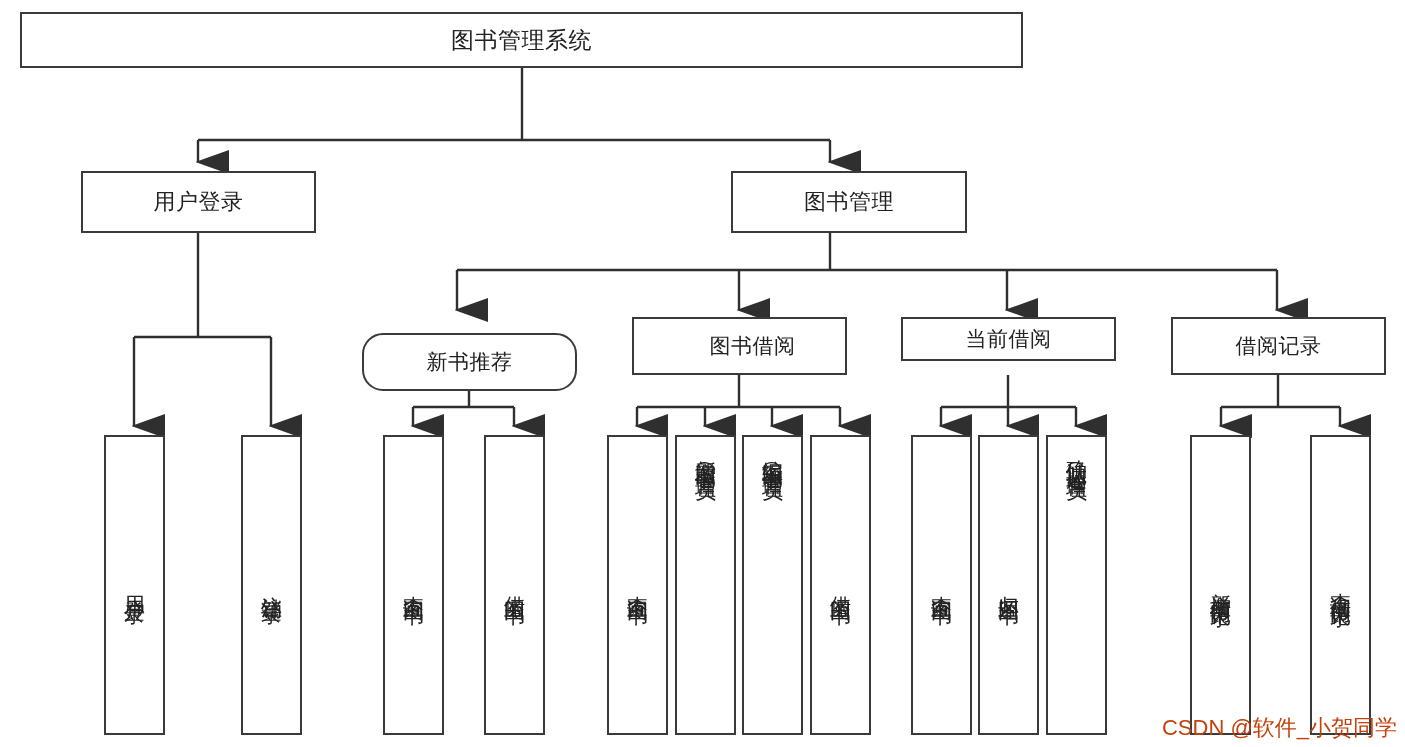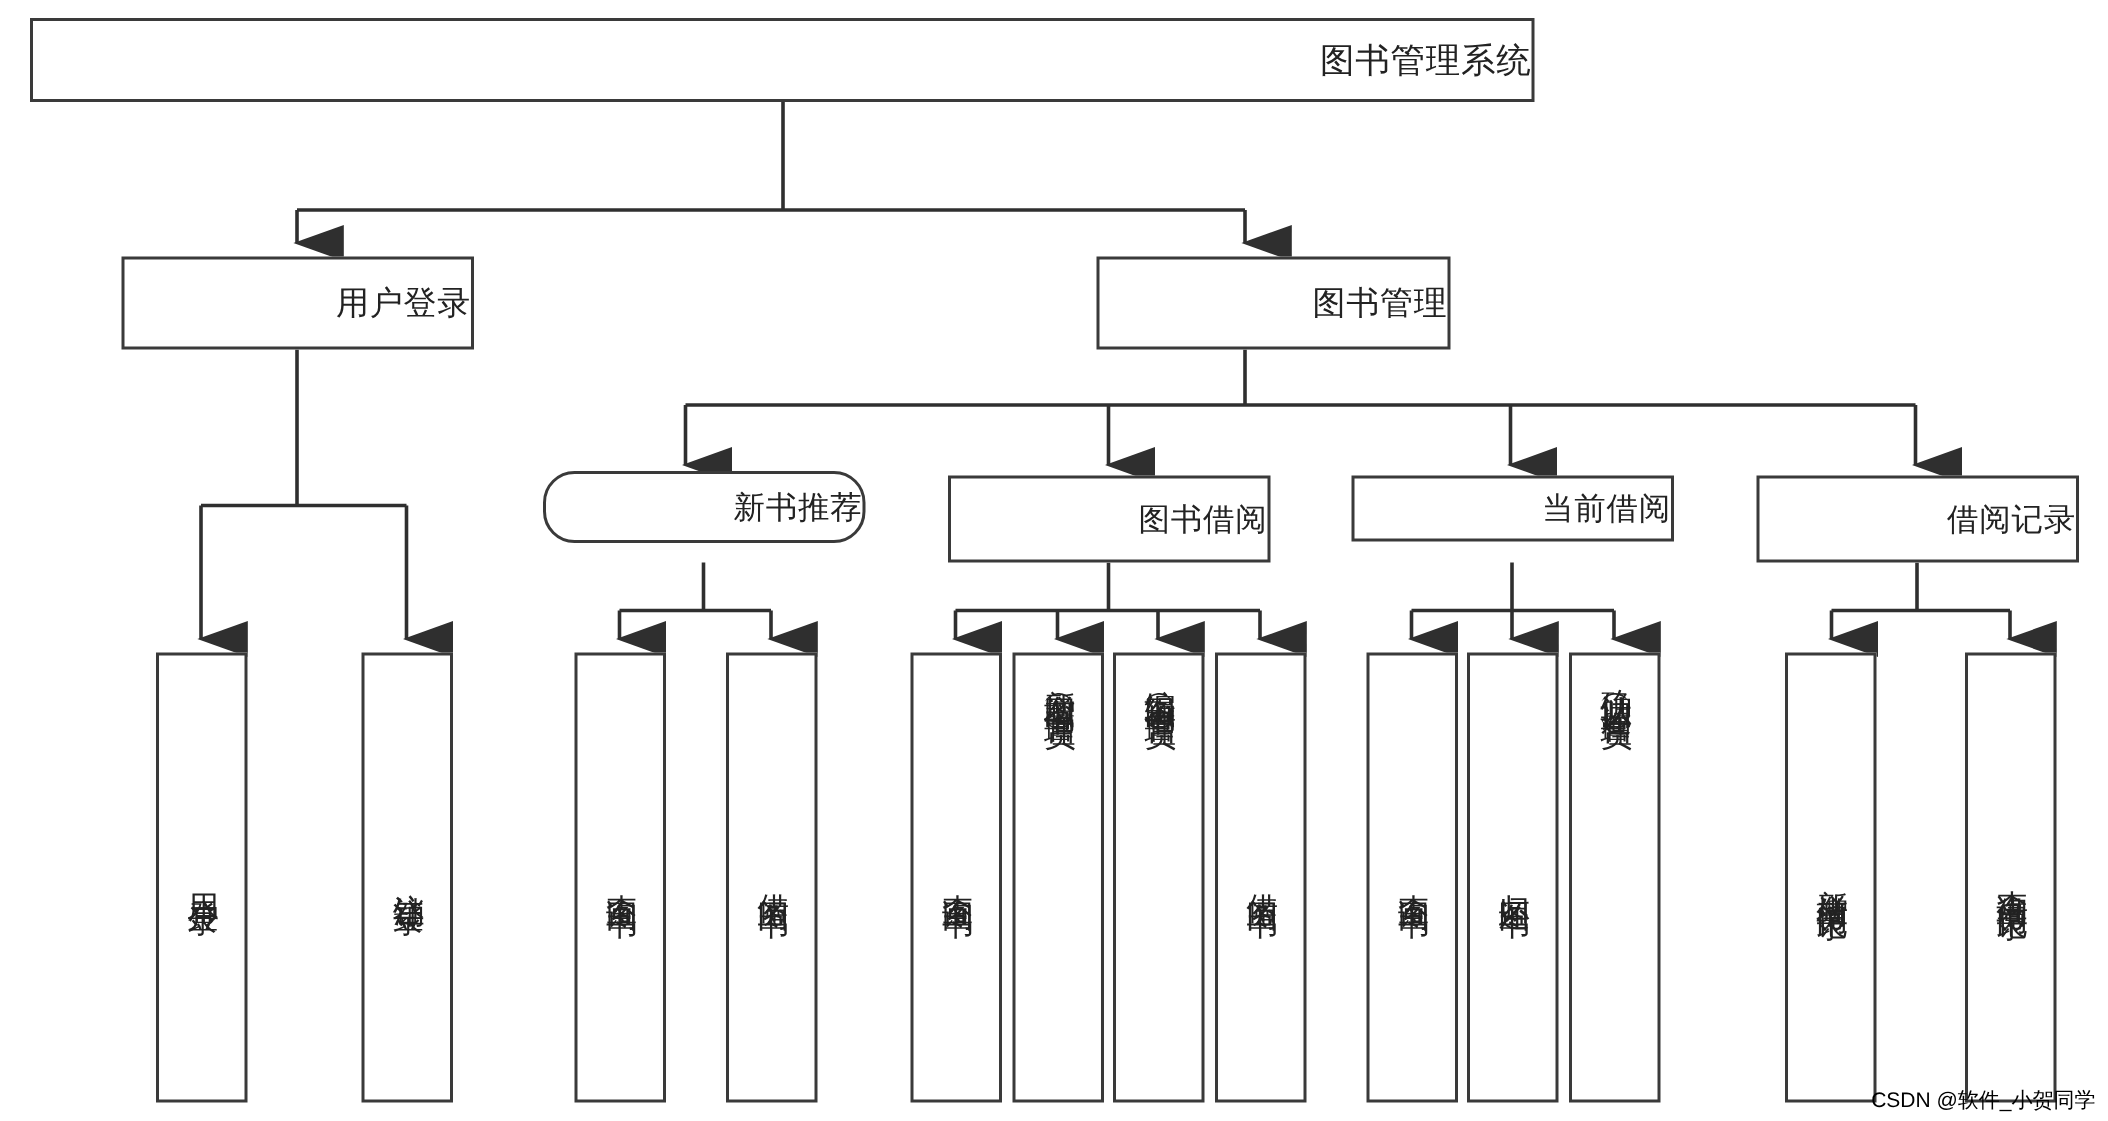--- a/index.html
+++ b/index.html
@@ -25,21 +25,21 @@
     pointer-events: none;
   }
   
   .node {
     position: absolute;
     box-sizing: border-box;
     background: #ffffff;
     border: 2px solid #3a3a3a;
     display: flex;
     align-items: center;
-    justify-content: flex-end;
+    justify-content: center;
     color: #222222;
     z-index: 2;
   }
   .node .label {
     white-space: nowrap;
     letter-spacing: 0.5px;
   }
   
   .node.root .label { font-size: 23px; }
   
@@ -63,22 +63,22 @@
   .node.leaf.center {
     align-items: center;
     padding-top: 0;
   }
 
   
   #watermark {
     position: absolute;
     right: 8px;
     bottom: 4px;
-    font-size: 14px;
-    color: #000000;
+    font-size: 22px;
+    color: #c2410c;
     z-index: 5;
     white-space: nowrap;
     text-align: center;
   }
 </style>
 </head>
 <body>
 
 <div id="canvas">
 
@@ -139,21 +139,21 @@
   </div>
 
   <div class="node h2" style="left:81px; top:171px; width:235px; height:62px;">
     <span class="label">用户登录</span>
   </div>
 
   <div class="node h2" style="left:711px; top:171px; width:236px; height:62px;margin-left:20px;">
     <span class="label">图书管理</span>
   </div>
 
-  <div class="node h3" style="left:362px; top:314px; width:215px; height:48px;border-radius:21px;">
+  <div class="node h3" style="left:362px; top:333px; width:215px; height:58px;border-radius:21px;">
     <span class="label">新书推荐</span>
   </div>
 
   <div class="node h3" style="left:632px; top:317px; width:215px; height:58px;padding-left:26px;">
     <span class="label">图书借阅</span>
   </div>
 
   <div class="node h3" style="left:901px; top:317px; width:215px; height:44px;">
     <span class="label">当前借阅</span>
   </div>

